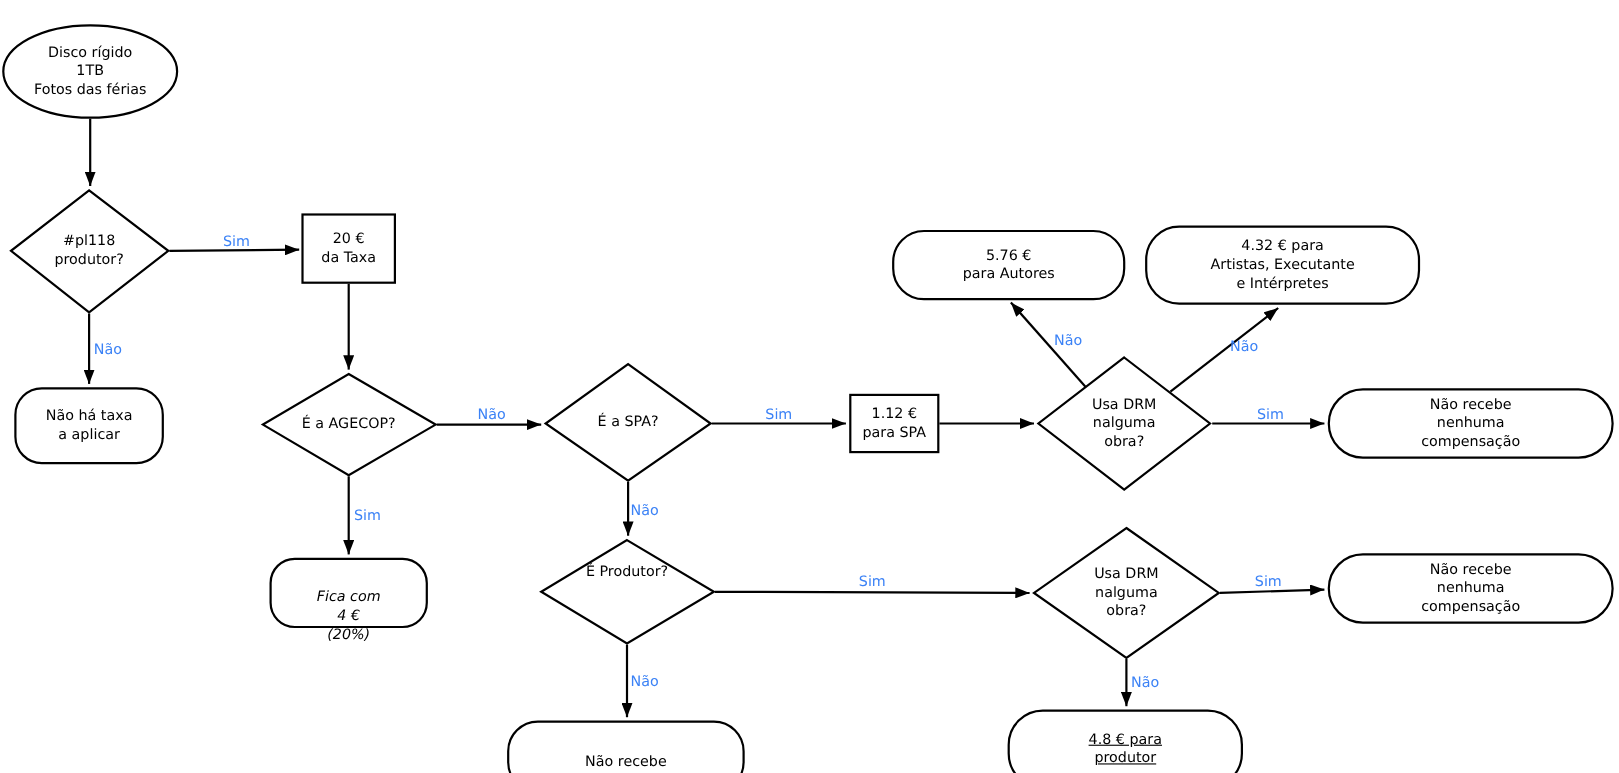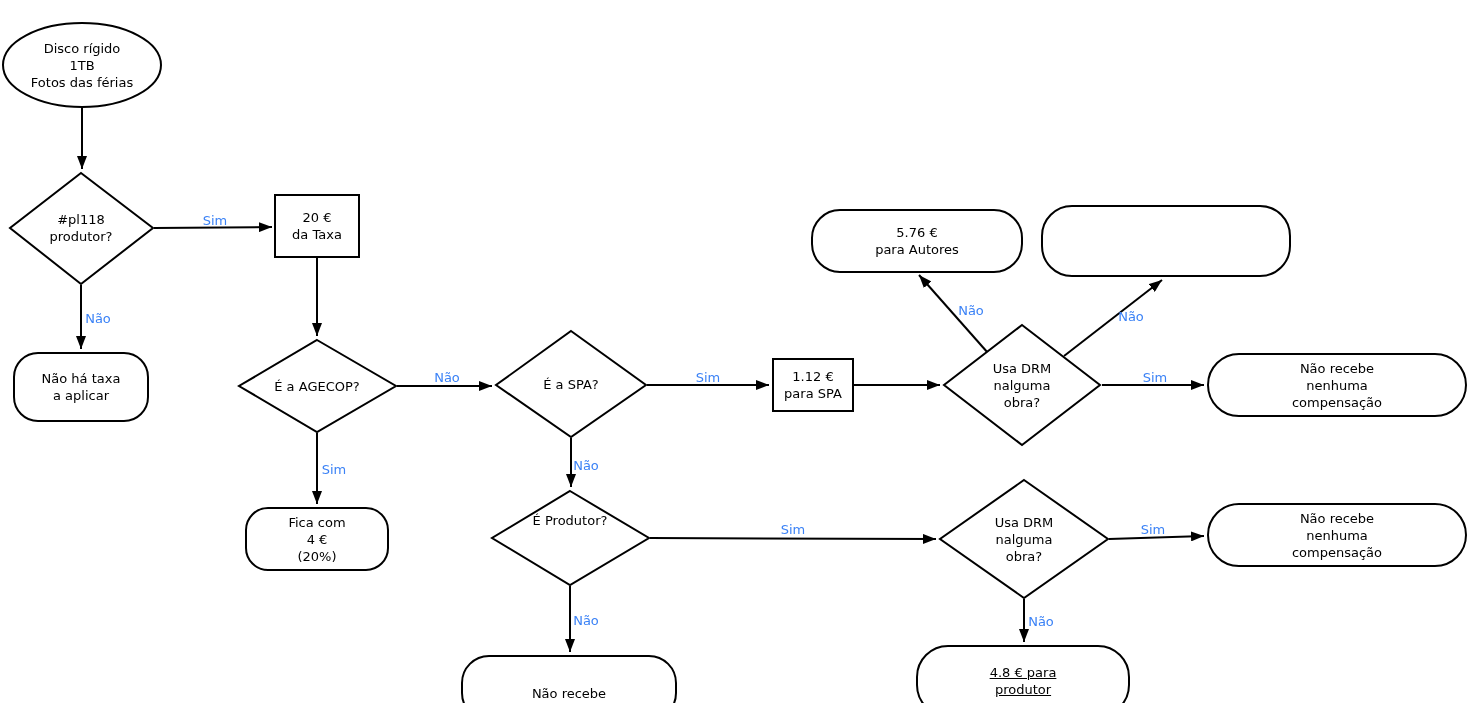--- a/index.html
+++ b/index.html
@@ -106,28 +106,31 @@
   <div class="node-label" style="left:82px;  top:47px;">Disco rígido
 1TB
 Fotos das férias</div>
   <div class="node-label" style="left:81px;  top:210px;">#pl118
 produtor?</div>
   <div class="node-label" style="left:317px; top:208px;">20 €
 da Taxa</div>
   <div class="node-label" style="left:81px;  top:369px;">Não há taxa
 a aplicar</div>
   <div class="node-label" style="left:317px; top:368px;">É a AGECOP?</div>
-  <div class="node-label" style="left:317px; top:521px;">Fica com
+  <div class="node-label" style="left:317px; top:542px;font-style:italic;">Fica com
 4 €
 (20%)</div>
   <div class="node-label" style="left:571px; top:366px;">É a SPA?</div>
   <div class="node-label" style="left:813px; top:367px;">1.12 €
 para SPA</div>
   <div class="node-label" style="left:917px; top:223px;">5.76 €
 para Autores</div>
+  <div class="node-label" style="left:1166px;top:223px;">4.32 € para
+Artistas, Executante
+e Intérpretes</div>
   <div class="node-label" style="left:1022px;top:367px;">Usa DRM
 nalguma
 obra?</div>
   <div class="node-label" style="left:1337px;top:367px;">Não recebe nenhuma
 compensação</div>
   <div class="node-label" style="left:570px; top:502px;text-align:right;">É Produtor?</div>
   <div class="node-label" style="left:569px; top:692px;">Não recebe
 nenhuma
 compensação</div>
   <div class="node-label" style="left:1024px;top:521px;">Usa DRM

